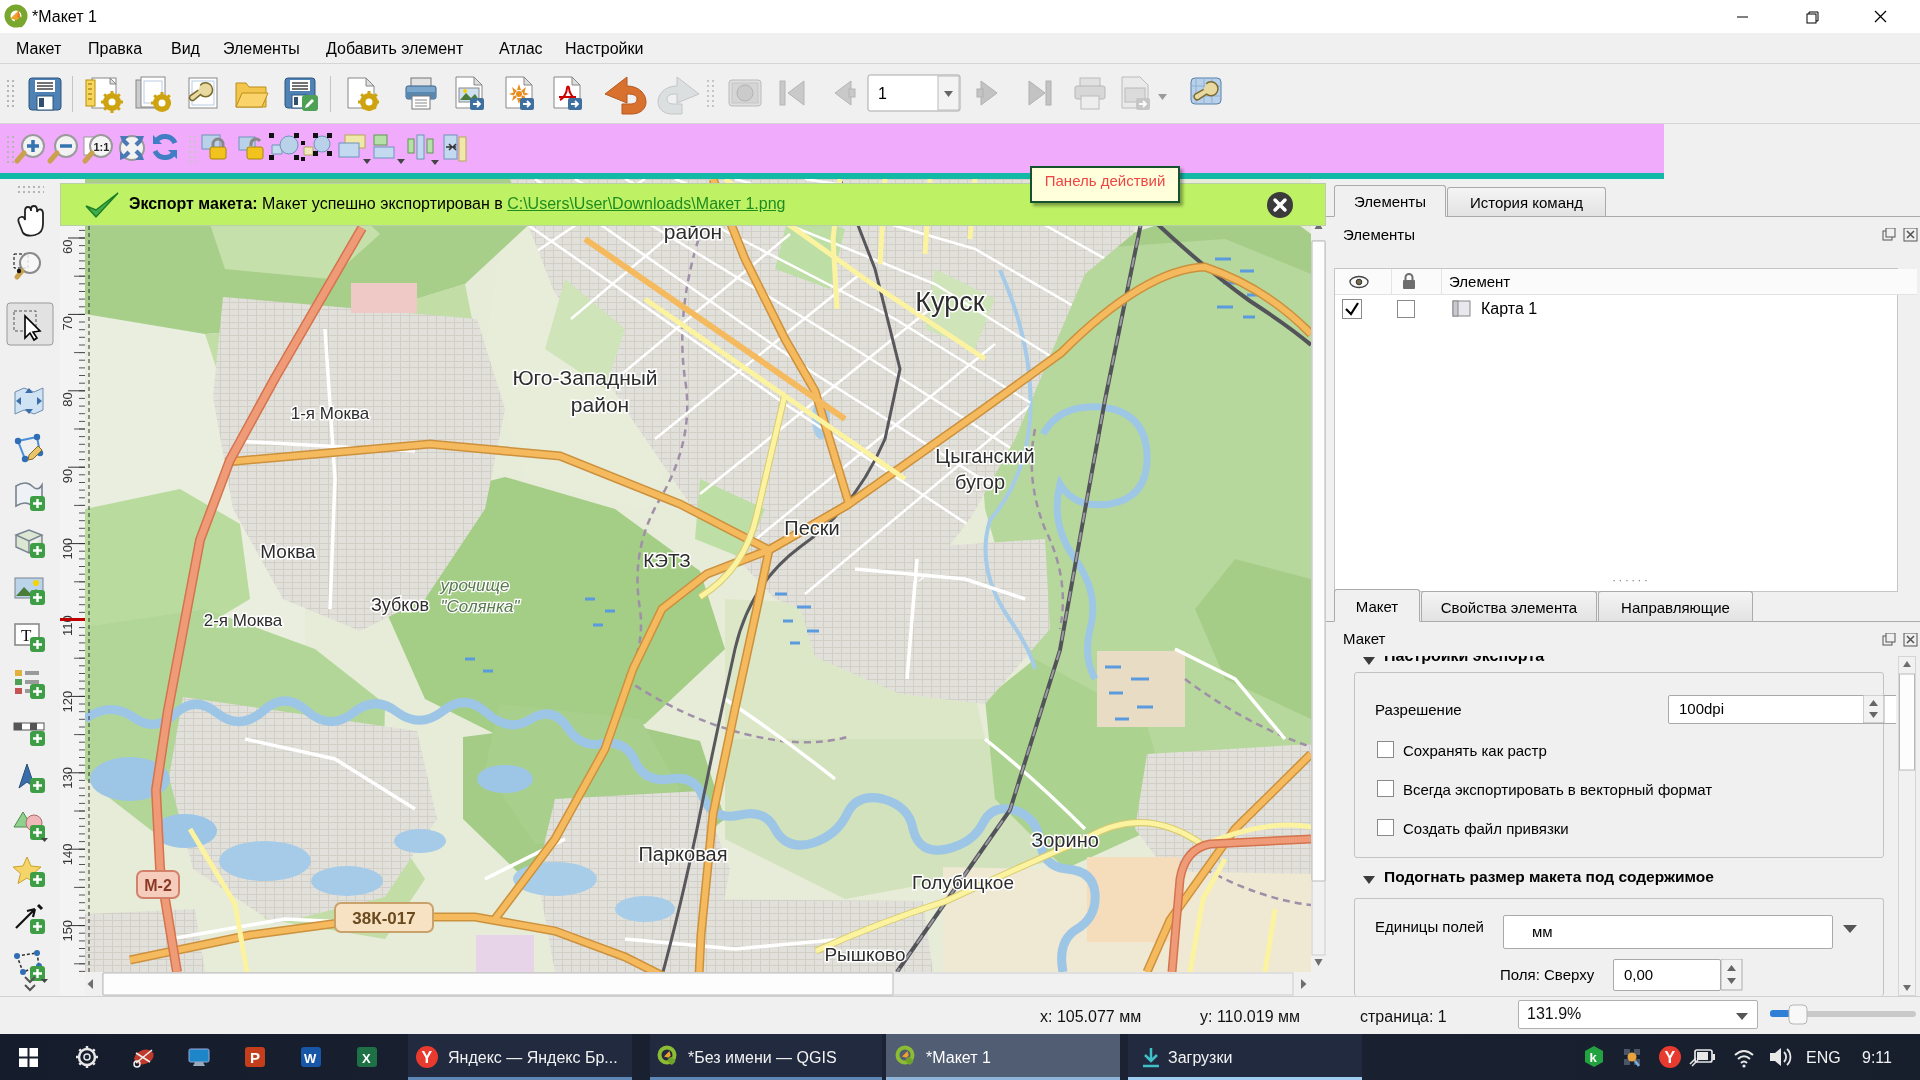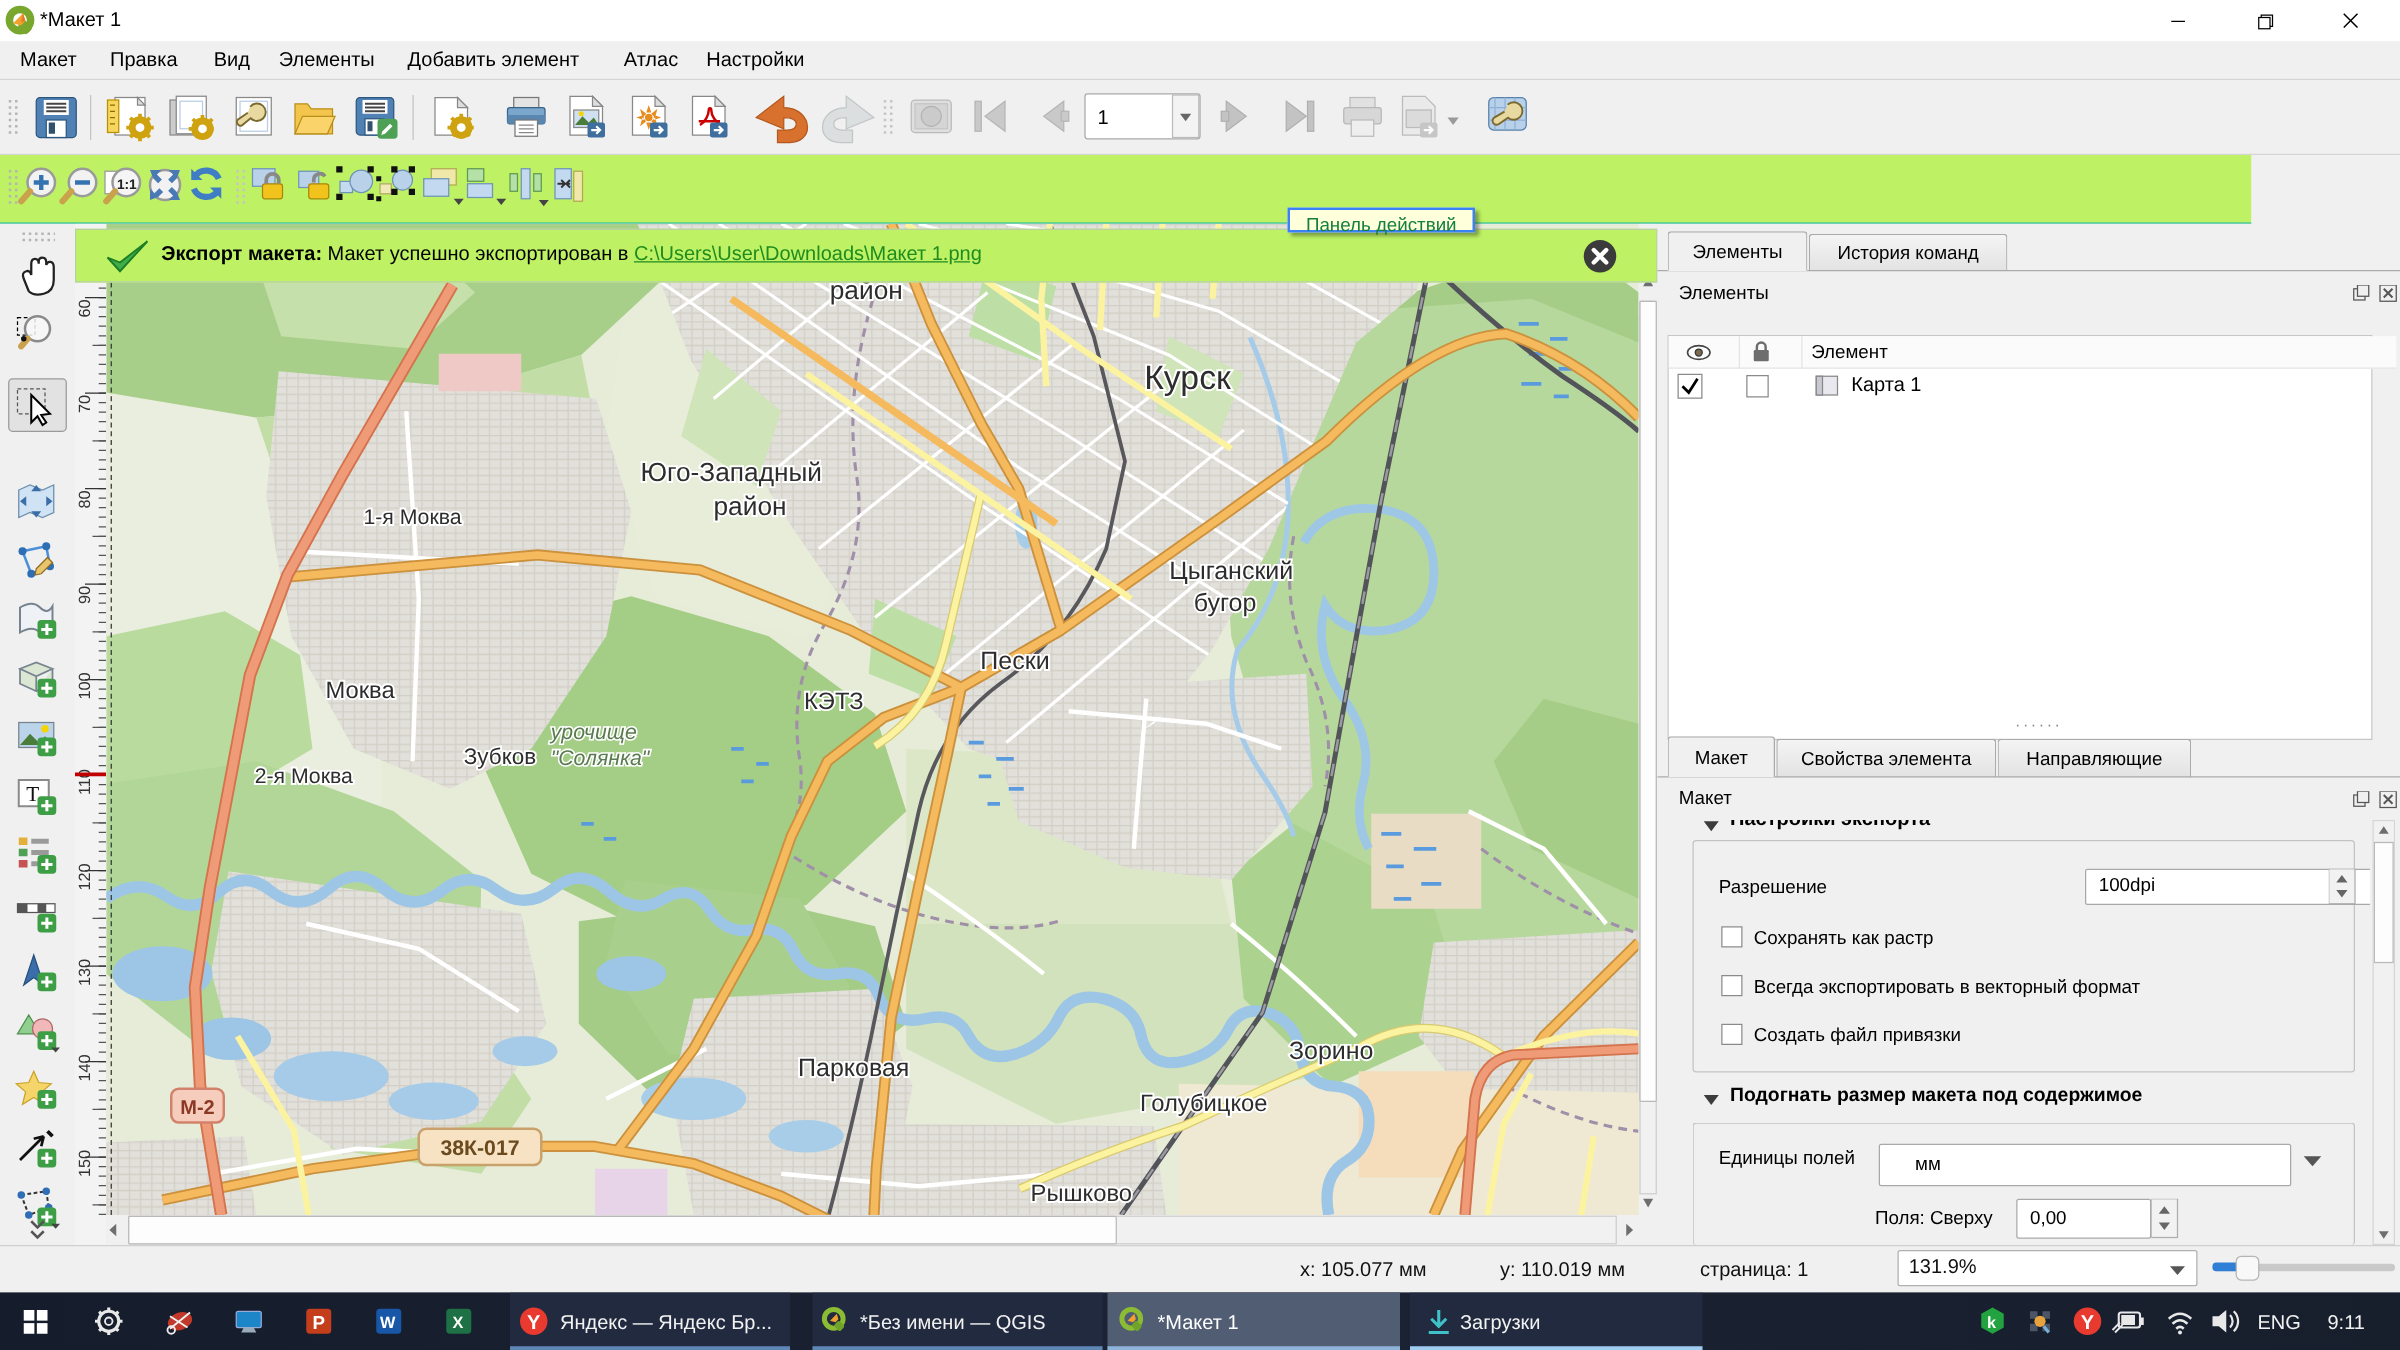--- a/index.html
+++ b/index.html
@@ -13,42 +13,42 @@
 #btn-min { left:1719px; }
 #btn-max { left:1788px; }
 #btn-close { left:1857px; }
 
 
 #menubar { left:0; top:33px; width:1920px; height:31px; background:#f0f0f0; border-bottom:1px solid #d5d5d5; }
 #menubar span { position:absolute; top:7px; font-size:16px; color:#000; }
 
 
 #tb1 { left:0; top:64px; width:1920px; height:60px; background:#f0f0f0; border-bottom:1px solid #d5d5d5; }
-#tb2 { left:0; top:124px; width:1801px; height:55px; background:#bef264; border-bottom:1px solid #14b8a6; }
+#tb2 { left:0; top:124px; width:1664px; height:55px; background:#f0abfc; border-bottom:6px solid #14b8a6; }
 
 
 #leftbar { left:0; top:179px; width:60px; height:817px; background:#f0f0f0; }
 
 
 #ruler { left:60px; top:179px; width:25px; height:817px; background:#f5f5f5; border-right:1px solid #b5b5b5;}
 
 
 #canvas { left:85px; top:179px; width:1226px; height:793px; background:#e9eedd; overflow:hidden; }
 
 
 #vscroll { left:1311px; top:179px; width:15px; height:793px; background:#f0f0f0; }
 #hscroll { left:85px; top:972px; width:1241px; height:24px; background:#f0f0f0; }
 
 
 #notif { left:60px; top:183px; width:1266px; height:43px; background:#bef264; border:1px solid #b9cfa8; }
 #notif .msg { position:absolute; left:68px; top:11px; font-size:16px; color:#000; }
 #notif a { color:#1f8c1f; }
 
 
-#tooltip { left:1030px; top:166px; width:150px; height:20px; background:#ffffdc; border:2px solid #3b82f6; box-shadow:3px 3px 3px rgba(0,0,0,0.35); font-size:15px; color:#15803d; text-align:center; line-height:25px; z-index:40; }
+#tooltip { left:1030px; top:166px; width:150px; height:37px; background:#ffffdc; border:2px solid #14532d; box-shadow:3px 3px 3px rgba(0,0,0,0.35); font-size:15px; color:#ef4444; text-align:center; line-height:25px; z-index:40; }
 
 
 #rightpanel { left:1326px; top:179px; width:594px; height:817px; background:#f0f0f0; }
 
 
 #statusbar { left:0; top:996px; width:1920px; height:38px; background:#f0f0f0; border-top:1px solid #d0d0d0; font-size:16px; color:#111; }
 #statusbar span { position:absolute; top:11px; }
 
 
 #taskbar { left:0; top:1034px; width:1920px; height:46px; background:#1a2233; }

